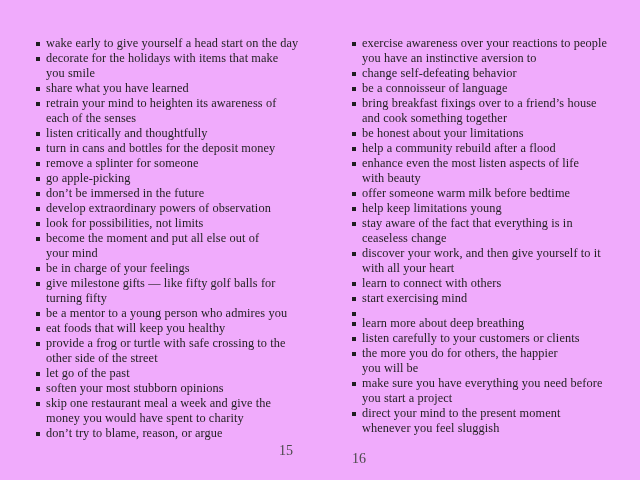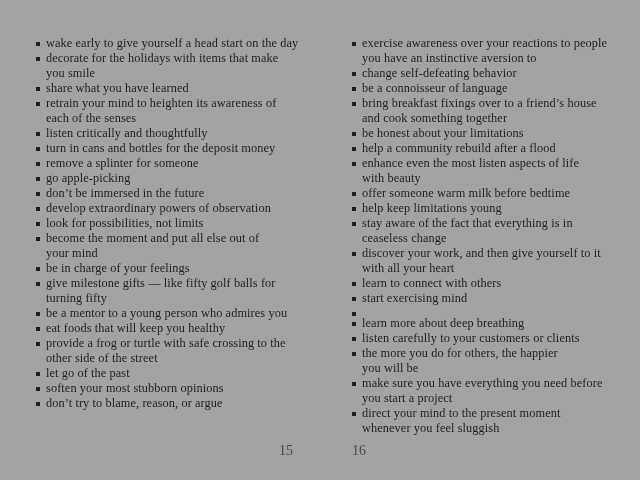--- a/index.html
+++ b/index.html
@@ -6,21 +6,21 @@
   body {
     width: 640px; height: 480px;
     background: #ffffff;
     font-family: "Liberation Serif", "DejaVu Serif", serif;
     color: #1f1f1f;
     overflow: hidden;
   }
   .spread {
     position: relative;
     width: 640px; height: 480px;
-    background: #a3a3a3;
+    background: #f0abfc;
   }
   .column {
     position: absolute;
     top: 36px;
   }
   .column.left  { left: 36px;  width: 300px; }
   .column.right { left: 352px; width: 280px; }
   ul.bullet-list {
     list-style: none;
     margin: 0; padding: 0;
@@ -42,21 +42,21 @@
     white-space: pre-line;
   }
   .folio {
     position: absolute;
     top: 446px;
     font-size: 14px;
     line-height: 10px;
     color: #4a4a4a;
   }
   .folio.left-folio  { left: 279px; }
-  .folio.right-folio { left: 352px; }
+  .folio.right-folio { left: 352px; margin-top: 8px; }
 </style>
 </head>
 <body>
 
 <div class="spread">
 
   <div class="column left">
     <ul class="bullet-list">
         <li>
           <span class="bullet"></span>
@@ -134,20 +134,25 @@
         <li>
           <span class="bullet"></span>
           <span class="item-text">let go of the past</span>
         </li>
         <li>
           <span class="bullet"></span>
           <span class="item-text">soften your most stubborn opinions</span>
         </li>
         <li>
           <span class="bullet"></span>
+          <span class="item-text">skip one restaurant meal a week and give the
+money you would have spent to charity</span>
+        </li>
+        <li>
+          <span class="bullet"></span>
           <span class="item-text">don’t try to blame, reason, or argue</span>
         </li>
       </ul>
   </div>
 
   <div class="column right">
     <ul class="bullet-list">
         <li>
           <span class="bullet"></span>
           <span class="item-text">exercise awareness over your reactions to people

